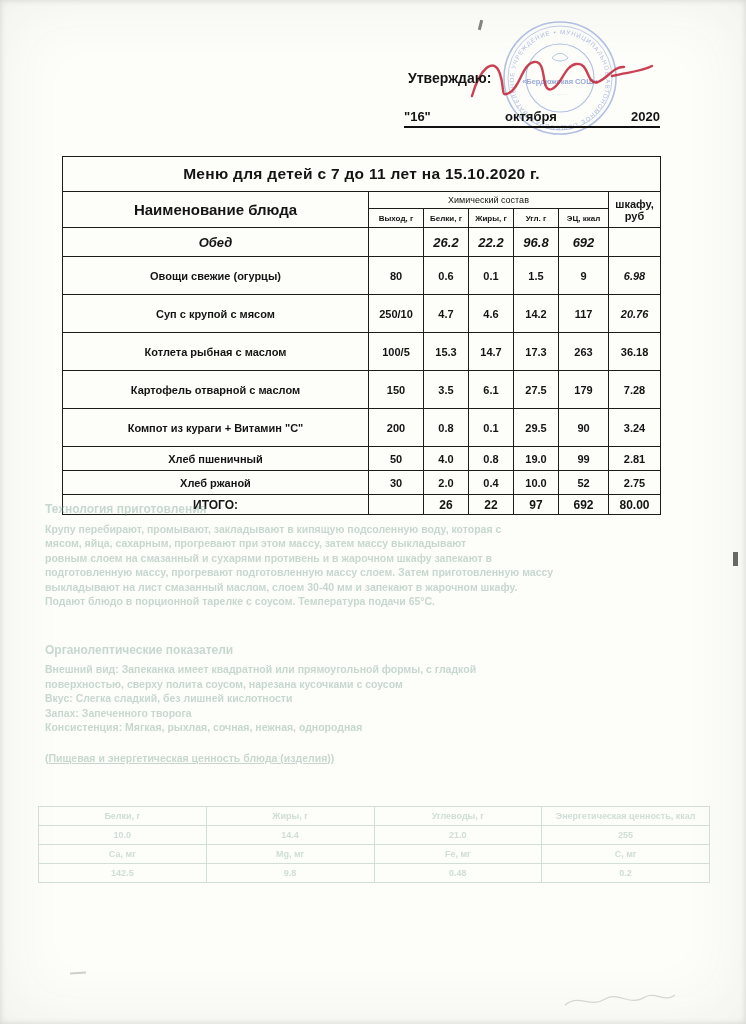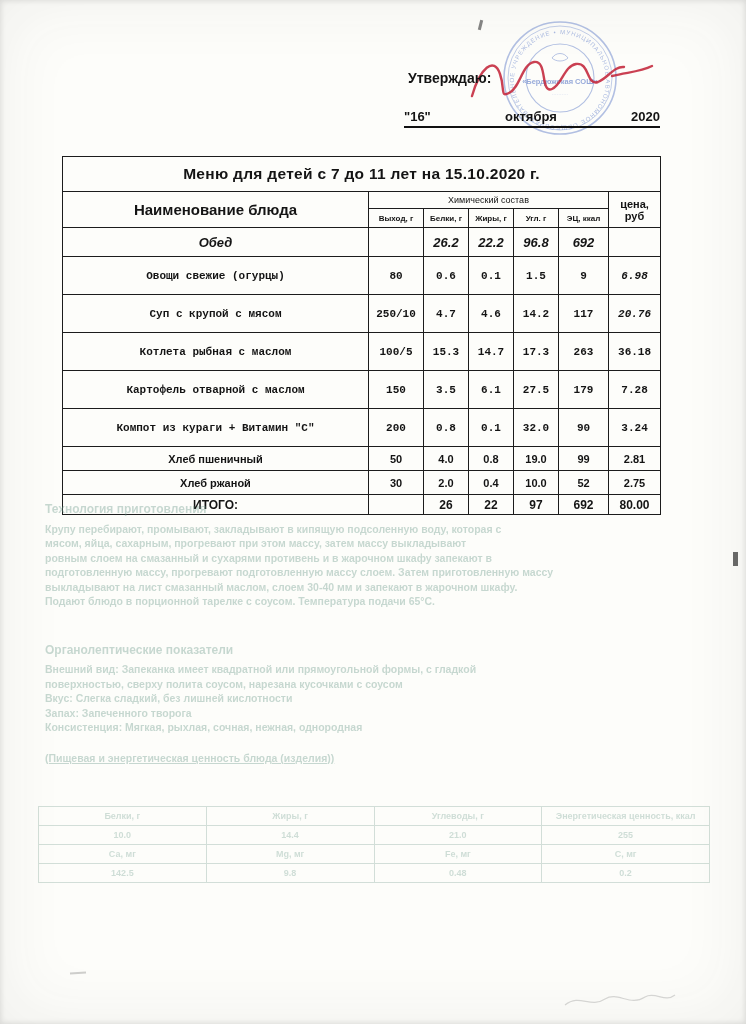--- a/index.html
+++ b/index.html
@@ -22,21 +22,21 @@
     position:absolute;left:62px;top:156px;width:598px;border-collapse:collapse;
     table-layout:fixed;font-size:11px;font-weight:bold;
   }
   table.menu td{border:1.4px solid #1c1c1c;text-align:center;vertical-align:middle;padding:1px 2px;overflow:hidden;}
   td.title-cell{height:32px;font-size:15.5px;letter-spacing:.3px;text-align:left;padding-left:28px;}
   td.hdr-dish{font-size:15px;height:16px;}
   td.hdr-chem{font-size:9px;font-weight:normal;height:14px;}
   td.hdr-sub{font-size:8px;height:16px;padding:0;}
   td.hdr-price{font-size:11px;line-height:12px;}
   td.dish{text-align:left;padding-left:6px;}
-  tr.r-tall td{height:35px;font-family:Liberation Mono, monospace;}
+  tr.r-tall td{height:35px;}
   tr.r-mid td{height:21px;margin-top:32px;}
   tr.meal td{height:26px;font-size:13px;font-style:italic;}
   td.it{font-style:italic;}
   tr.total td{height:17px;font-size:12px;}
   tr.total td.dish{font-size:12px;}
   
   .bleed{
     position:absolute;left:45px;top:498px;width:656px;text-align:left;
     color:#6f9c8d;opacity:.38;filter:blur(.6px);
     font-weight:bold;font-size:10.5px;line-height:14.5px;
@@ -111,21 +111,21 @@
         <col style="width:50px">
         <col style="width:52px">
     </colgroup>
     <tbody>
         <tr>
       <td class="title-cell" colspan="7">Меню для детей с 7 до 11 лет на 15.10.2020 г.</td>
     </tr>
     <tr>
       <td class="hdr-dish" rowspan="2">Наименование блюда</td>
       <td class="hdr-chem" colspan="5">Химический состав</td>
-      <td class="hdr-price" rowspan="2">цена, руб</td>
+      <td class="hdr-price" rowspan="2">шкафу, руб</td>
     </tr>
     <tr>
       <td class="hdr-sub">Выход, г</td>
       <td class="hdr-sub">Белки, г</td>
       <td class="hdr-sub">Жиры, г</td>
       <td class="hdr-sub">Угл. г</td>
       <td class="hdr-sub">ЭЦ, ккал</td>
     </tr>
     <tr class="meal">
       <td class="dish" style="">Обед</td>
@@ -170,21 +170,21 @@
       <td>6.1</td>
       <td>27.5</td>
       <td>179</td>
       <td>7.28</td>
     </tr>
     <tr class="r-tall">
       <td class="dish">Компот из кураги + Витамин "С"</td>
       <td>200</td>
       <td>0.8</td>
       <td>0.1</td>
-      <td>32.0</td>
+      <td>29.5</td>
       <td>90</td>
       <td>3.24</td>
     </tr>
     <tr class="r-mid">
       <td class="dish">Хлеб пшеничный</td>
       <td>50</td>
       <td>4.0</td>
       <td>0.8</td>
       <td>19.0</td>
       <td>99</td>

